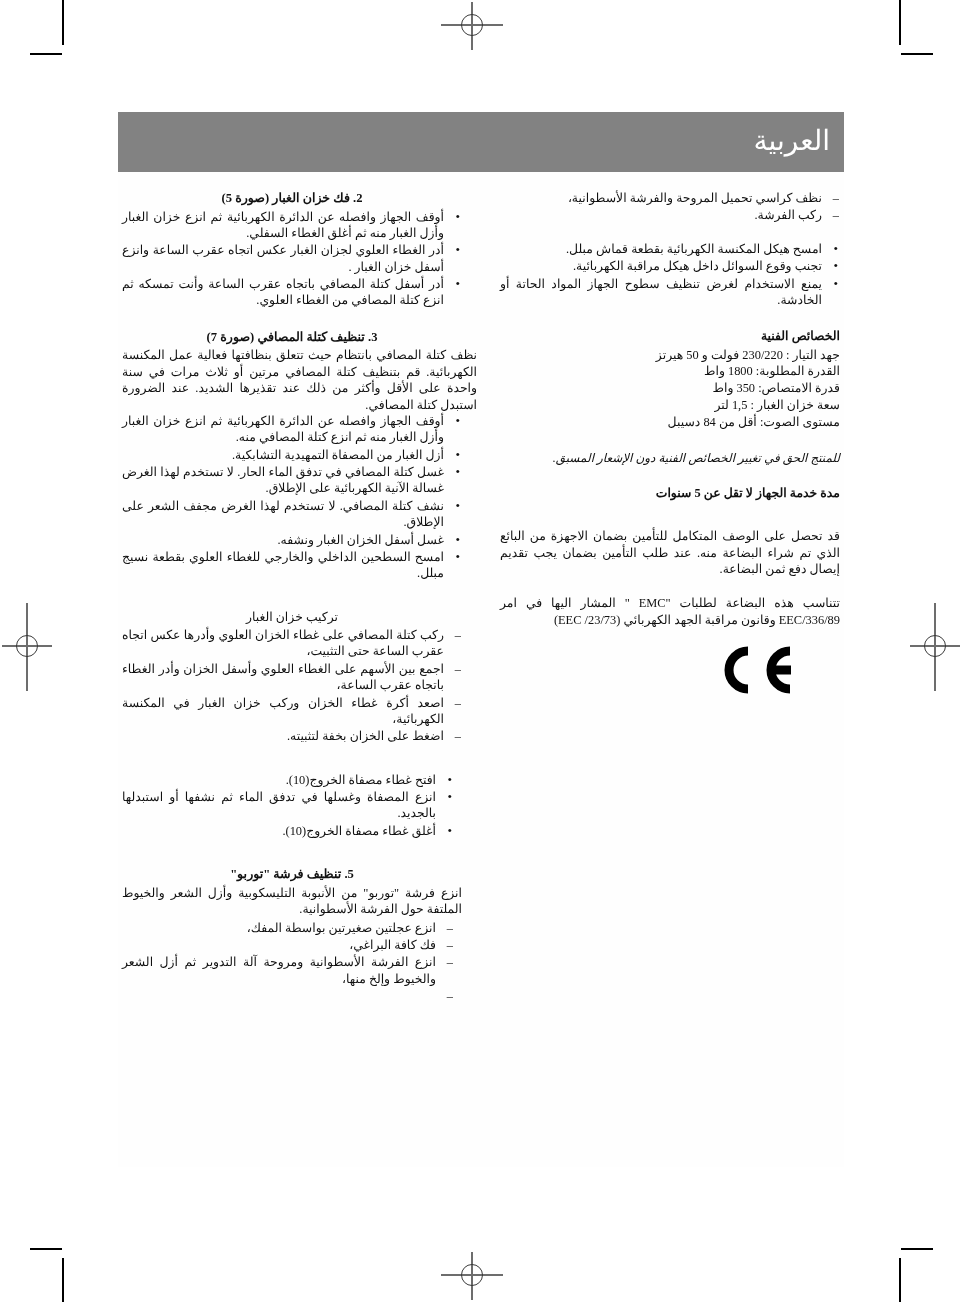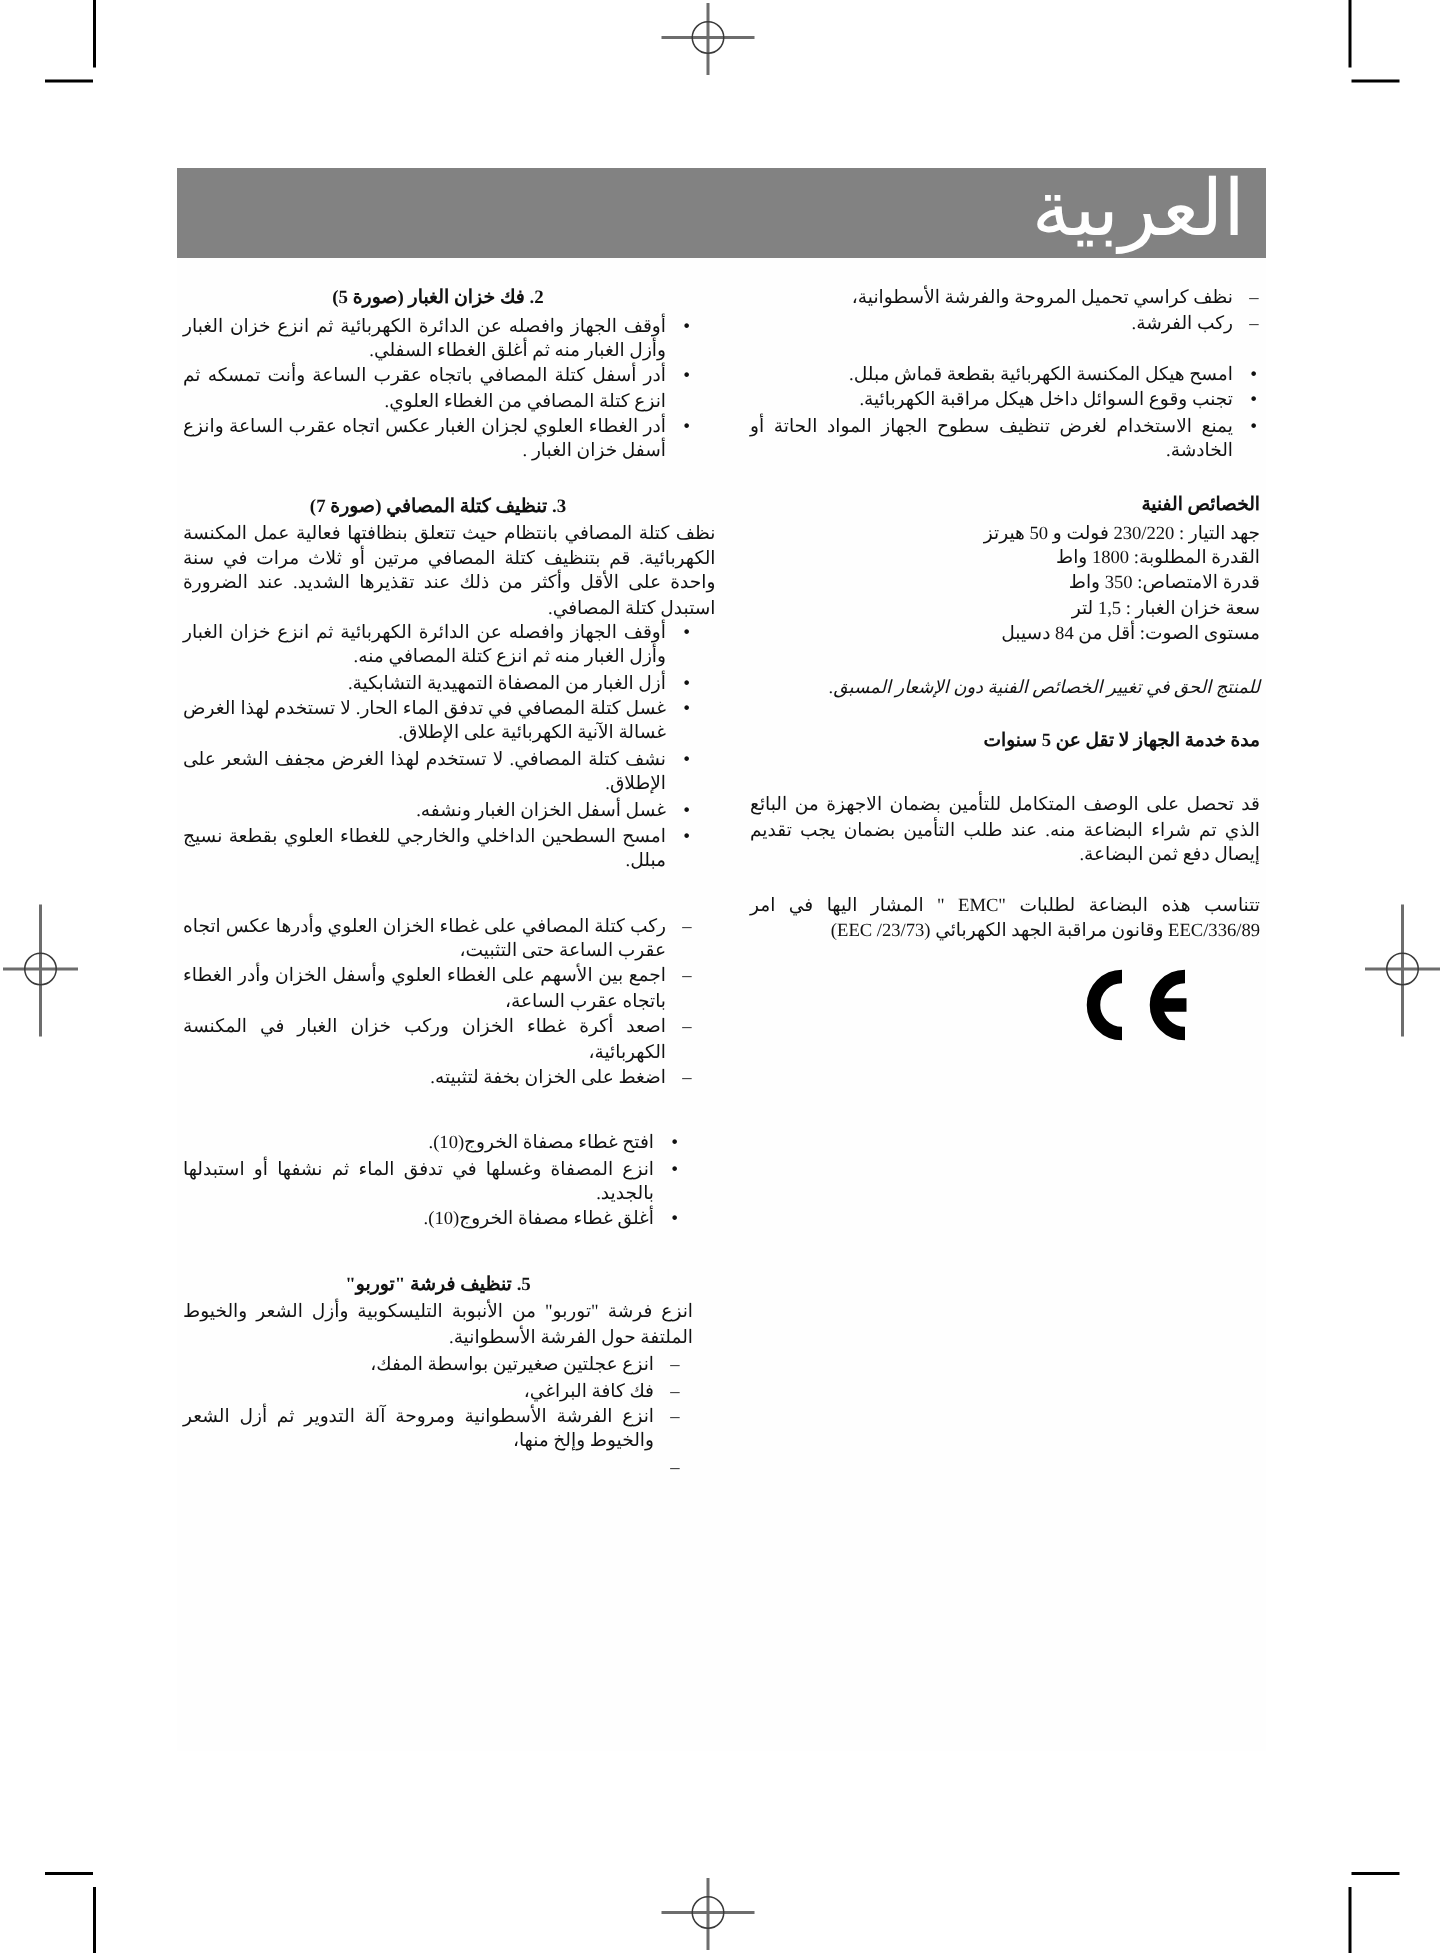--- a/index.html
+++ b/index.html
@@ -46,21 +46,21 @@
     width: 726px;
     height: 60px;
     background: #828282;
   }
   .lang-banner-title {
     position: absolute;
     right: 14px;
     top: 50%;
     transform: translateY(-52%);
     color: #ffffff;
-    font-size: 52px;
+    font-size: 28px;
     line-height: 1;
     font-family: "Liberation Serif", "DejaVu Serif", serif;
     white-space: nowrap;
   }
 
   
   .columns {
     position: absolute;
     left: 118px;
     top: 190px;
@@ -271,22 +271,22 @@
 
   <div class="col col-left">
 
     <div class="blk">
       <p class="num-heading">
         <span class="num">2.</span>
         <span>فك خزان الغبار (صورة 5)</span>
       </p>
       <ul class="bullets">
         <li>أوقف الجهاز وافصله عن الدائرة الكهربائية ثم انزع خزان الغبار وأزل الغبار منه ثم أغلق الغطاء السفلي.</li>
+        <li>أدر الغطاء العلوي لجزان الغبار عكس اتجاه عقرب الساعة وانزع أسفل خزان الغبار .</li>
         <li>أدر أسفل كتلة المصافي باتجاه عقرب الساعة وأنت تمسكه ثم انزع كتلة المصافي من الغطاء العلوي.</li>
-        <li>أدر الغطاء العلوي لجزان الغبار عكس اتجاه عقرب الساعة وانزع أسفل خزان الغبار .</li>
       </ul>
     </div>
 
     <div class="spacer-sm"></div>
 
     <div class="blk">
       <p class="num-heading">
         <span class="num">3.</span>
         <span>تنظيف كتلة المصافي (صورة 7)</span>
       </p>
@@ -297,20 +297,21 @@
         <li>غسل كتلة المصافي في تدفق الماء الحار. لا تستخدم لهذا الغرض غسالة الآنية الكهربائية على الإطلاق.</li>
         <li>نشف كتلة المصافي. لا تستخدم لهذا الغرض مجفف الشعر على الإطلاق.</li>
         <li>غسل أسفل الخزان الغبار ونشفه.</li>
         <li>امسح السطحين الداخلي والخارجي للغطاء العلوي بقطعة نسيج مبلل.</li>
       </ul>
     </div>
 
     <div class="spacer-md"></div>
 
     <div class="blk">
+      <p class="plain-para center">تركيب خزان الغبار</p>
       <ul class="dashes">
         <li>ركب كتلة المصافي على غطاء الخزان العلوي وأدرها عكس اتجاه عقرب الساعة حتى التثبيت،</li>
         <li>اجمع بين الأسهم على الغطاء العلوي وأسفل الخزان وأدر الغطاء باتجاه عقرب الساعة،</li>
         <li>اصعد أكرة غطاء الخزان وركب خزان الغبار في المكنسة الكهربائية،</li>
         <li>اضغط على الخزان بخفة لتثبيته.</li>
       </ul>
     </div>
 
     <div class="spacer-md"></div>
 

